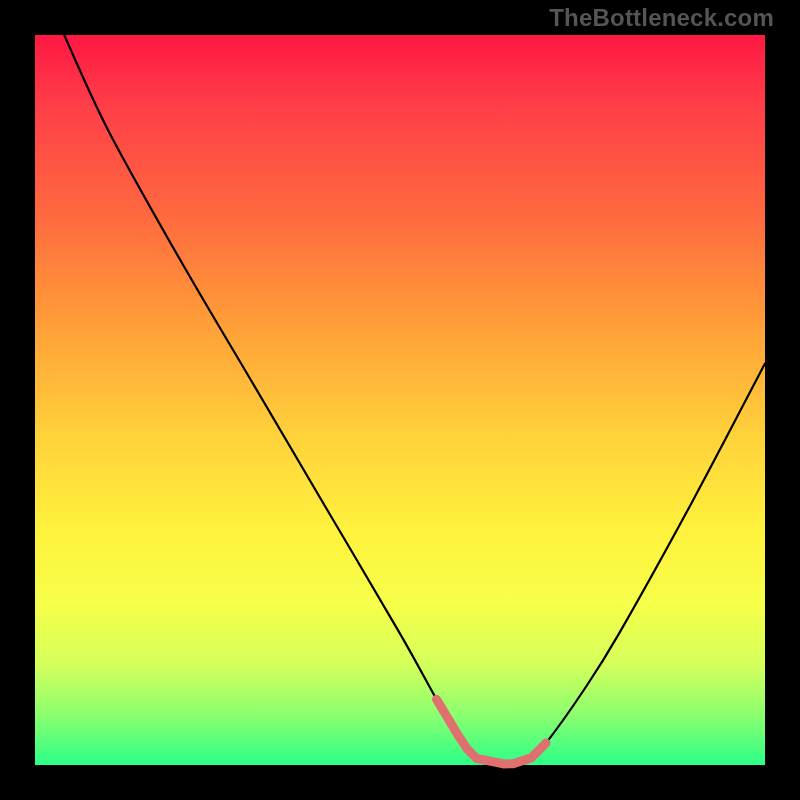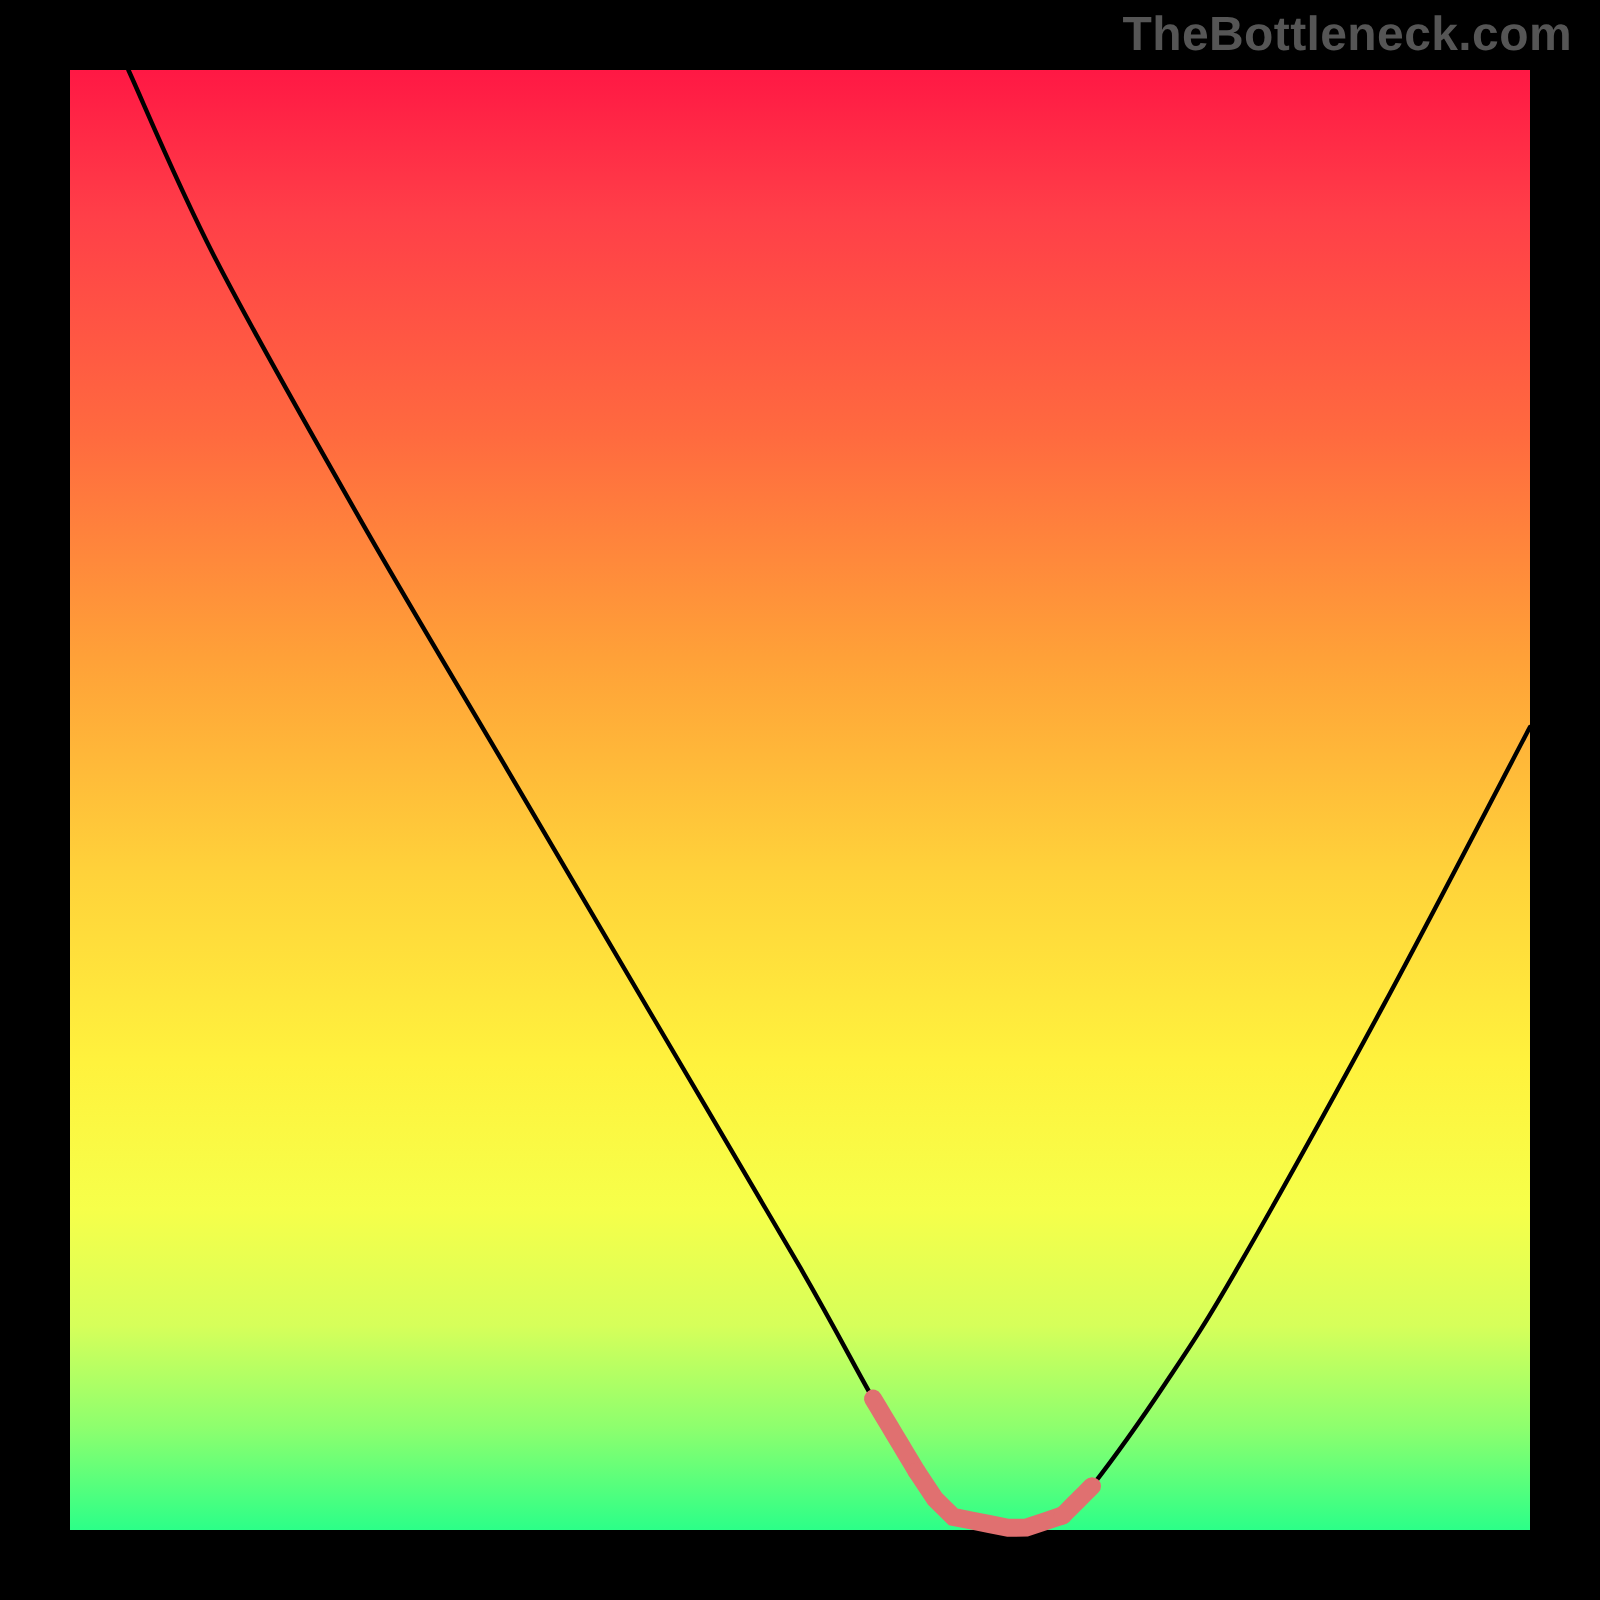--- a/index.html
+++ b/index.html
@@ -13,21 +13,21 @@
   }
   .frame {
     position: relative;
     width: 800px;
     height: 800px;
     background: #000;
   }
   .attribution {
     position: absolute;
     top: 4px;
-    right: 14px;
+    right: 26px;
     color: #555;
     font-size: 24px;
     font-weight: 600;
     letter-spacing: 0.2px;
     z-index: 5;
   }
   .plot {
     position: absolute;
     left: 35px;
     top: 35px;

